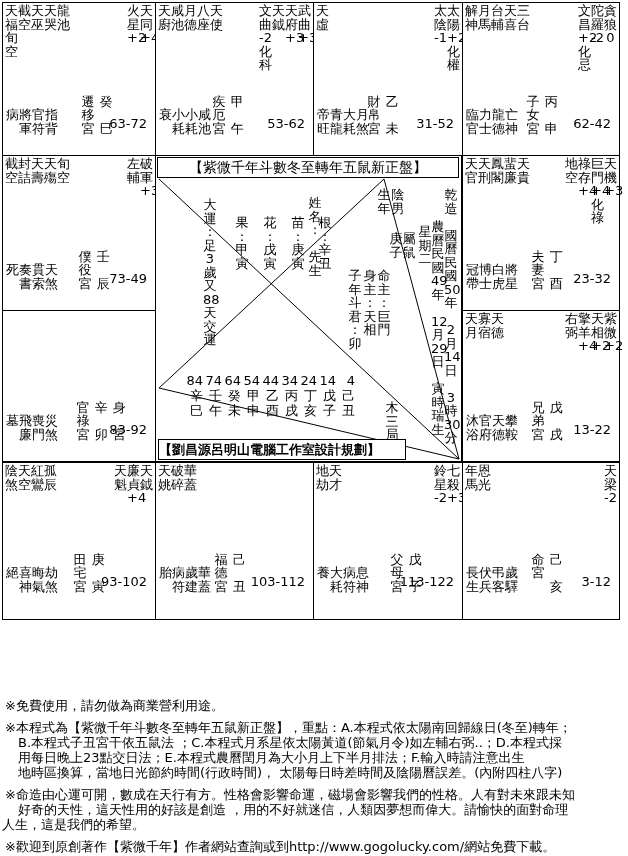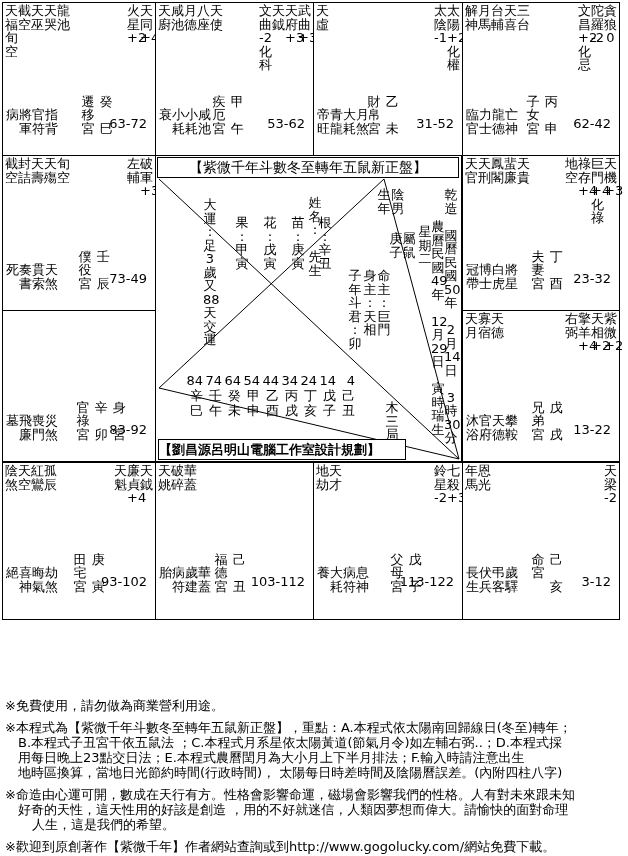--- a/index.html
+++ b/index.html
@@ -461,14 +461,14 @@
   <div class="drow" style="left:28px;top:248px"><span class="dcell">巳</span><span class="dcell">午</span><span class="dcell">未</span><span class="dcell">申</span><span class="dcell">酉</span><span class="dcell">戌</span><span class="dcell">亥</span><span class="dcell">子</span><span class="dcell">丑</span></div>
 </div>
 
 <div class="note" style="left:5px;top:697px">※免費使用，請勿做為商業營利用途。</div>
 <div class="note" style="left:5px;top:719px">※本程式為【紫微千年斗數冬至轉年五鼠新正盤】，重點：A.本程式依太陽南回歸線日(冬至)轉年；</div>
 <div class="note" style="left:18px;top:734px">B.本程式子丑宮干依五鼠法 ；C.本程式月系星依太陽黃道(節氣月令)如左輔右弼..；D.本程式採</div>
 <div class="note" style="left:18px;top:749px">用每日晚上23點交日法；E.本程式農曆閏月為大小月上下半月排法；F.輸入時請注意出生</div>
 <div class="note" style="left:18px;top:764px">地時區換算，當地日光節約時間(行政時間)， 太陽每日時差時間及陰陽曆誤差。(內附四柱八字)</div>
 <div class="note" style="left:5px;top:786px">※命造由心運可開，數成在天行有方。性格會影響命運，磁場會影響我們的性格。人有對未來跟未知</div>
 <div class="note" style="left:18px;top:801px">好奇的天性，這天性用的好該是創造 ，用的不好就迷信，人類因夢想而偉大。請愉快的面對命理</div>
-<div class="note" style="left:32px;top:816px">人生，這是我們的希望。</div>
+<div class="note" style="left:2px;top:816px">人生，這是我們的希望。</div>
 <div class="note" style="left:5px;top:838px">※歡迎到原創著作【紫微千年】作者網站查詢或到http://www.gogolucky.com/網站免費下載。</div>
 
 </body></html>

